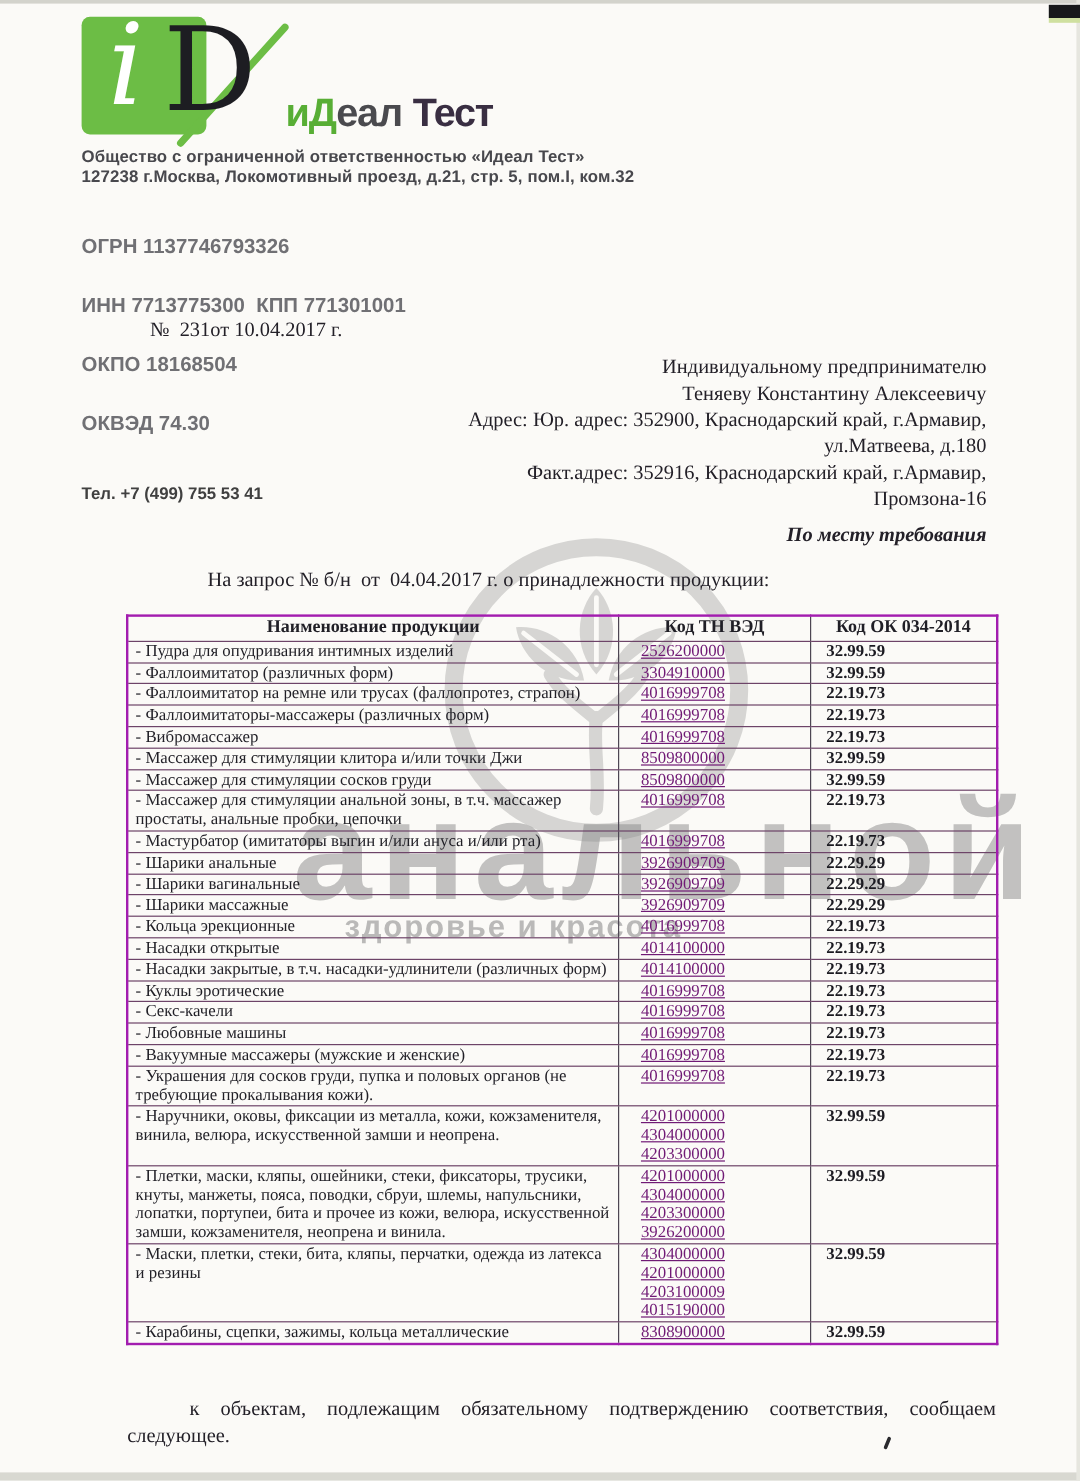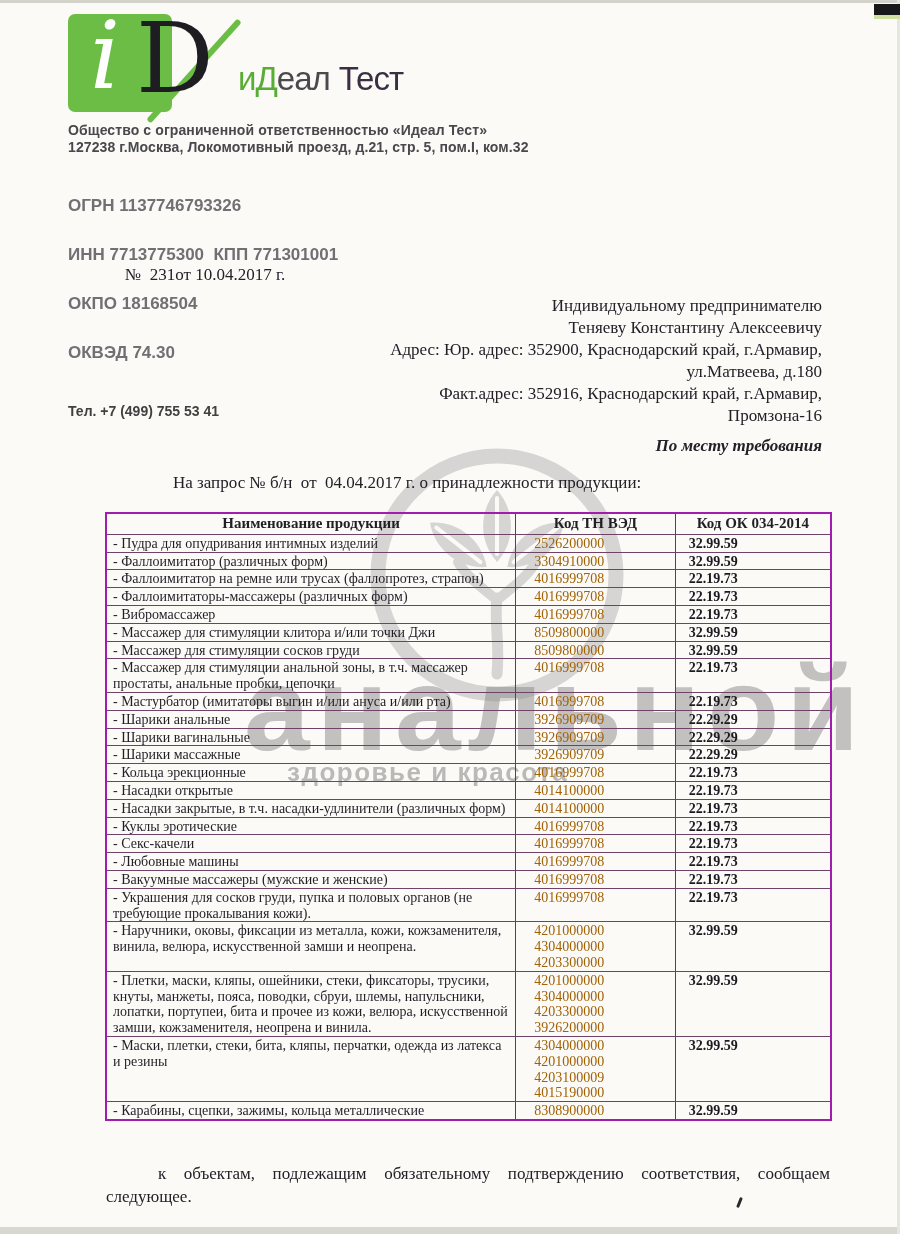--- a/index.html
+++ b/index.html
@@ -32,21 +32,21 @@
   }
 
   
   .lh{position:absolute;left:68px;top:12px;z-index:2;width:520px;
       font-family:"Liberation Sans","DejaVu Sans",sans-serif;}
   .logo{position:relative;width:330px;height:104px;}
   .logo-square{position:absolute;left:0;top:2px;width:104px;height:98px;background:#6cbd45;border-radius:7px;}
   .logo-swoosh{position:absolute;left:58px;top:56px;width:136px;height:6px;background:#6cbd45;border-radius:3px;transform:rotate(-48deg);}
   .logo-i{position:absolute;left:22px;top:-8px;font-family:"DejaVu Serif",serif;font-style:italic;font-size:94px;line-height:1.1;color:#ffffff;}
   .logo-d{position:absolute;left:68px;top:-6px;font-family:"DejaVu Serif",serif;font-size:97px;line-height:1.1;color:#1d1d22;}
-  .logo-brand{position:absolute;left:170px;top:48px;font-size:33px;font-weight:normal;letter-spacing:-1px;white-space:nowrap;}
+  .logo-brand{position:absolute;left:170px;top:63px;font-size:33px;font-weight:bold;letter-spacing:-1px;white-space:nowrap;}
   .b-green{color:#58ae35;}
   .b-mid{color:#4a4a4e;}
   .b-test{color:#392e42;margin-left:9px;}
   .lh-company{margin-top:6px;font-size:14px;font-weight:bold;color:#48484d;line-height:17px;letter-spacing:.1px;}
   .lh-registry{margin-top:9px;font-size:17px;font-weight:bold;color:#707074;line-height:16.4px;white-space:pre-wrap;}
   .lh-phone{margin-top:8px;font-size:14px;font-weight:bold;color:#404040;}
 
   
   .num-line{position:absolute;left:125px;top:265px;font-size:17px;z-index:2;white-space:pre-wrap;}
   .recipient{position:absolute;right:78px;top:295px;width:560px;text-align:right;font-size:17px;line-height:22px;z-index:2;}
@@ -58,21 +58,21 @@
   table.doc{border-collapse:collapse;width:727px;table-layout:fixed;background:transparent;}
   table.doc col.c1{width:56.5%;} table.doc col.c2{width:22%;} table.doc col.c3{width:21.5%;}
   table.doc th,table.doc td{
     border-left:1px solid #4d4653;border-right:1px solid #4d4653;
     border-top:1px solid #6d4468;border-bottom:1px solid #6d4468;
     font-size:14px;line-height:15.8px;vertical-align:top;background:transparent;
   }
   table.doc{border:2px solid #a21caf;}
   table.doc th{font-size:15px;font-weight:bold;text-align:center;padding:2px 2px;border-top:none;color:#201f26;}
   td.c-name{padding:1px 4px 0 6px;color:#201f26;}
-  td.c-tnved{padding:1px 4px 0 18px;color:#a16207;}
+  td.c-tnved{padding:1px 4px 0 18px;color:#701a75;text-decoration:underline;}
   td.c-ok{padding:1px 4px 0 13px;font-weight:bold;color:#1b1a21;}
 
   
   .closing{position:absolute;left:106px;top:1162px;width:724px;font-size:17px;line-height:23px;z-index:2;}
   .closing .l1{text-indent:52px;text-align:justify;text-align-last:justify;}
   .closing .l2{text-align:left;}
 </style>
 </head>
 <body>
 

